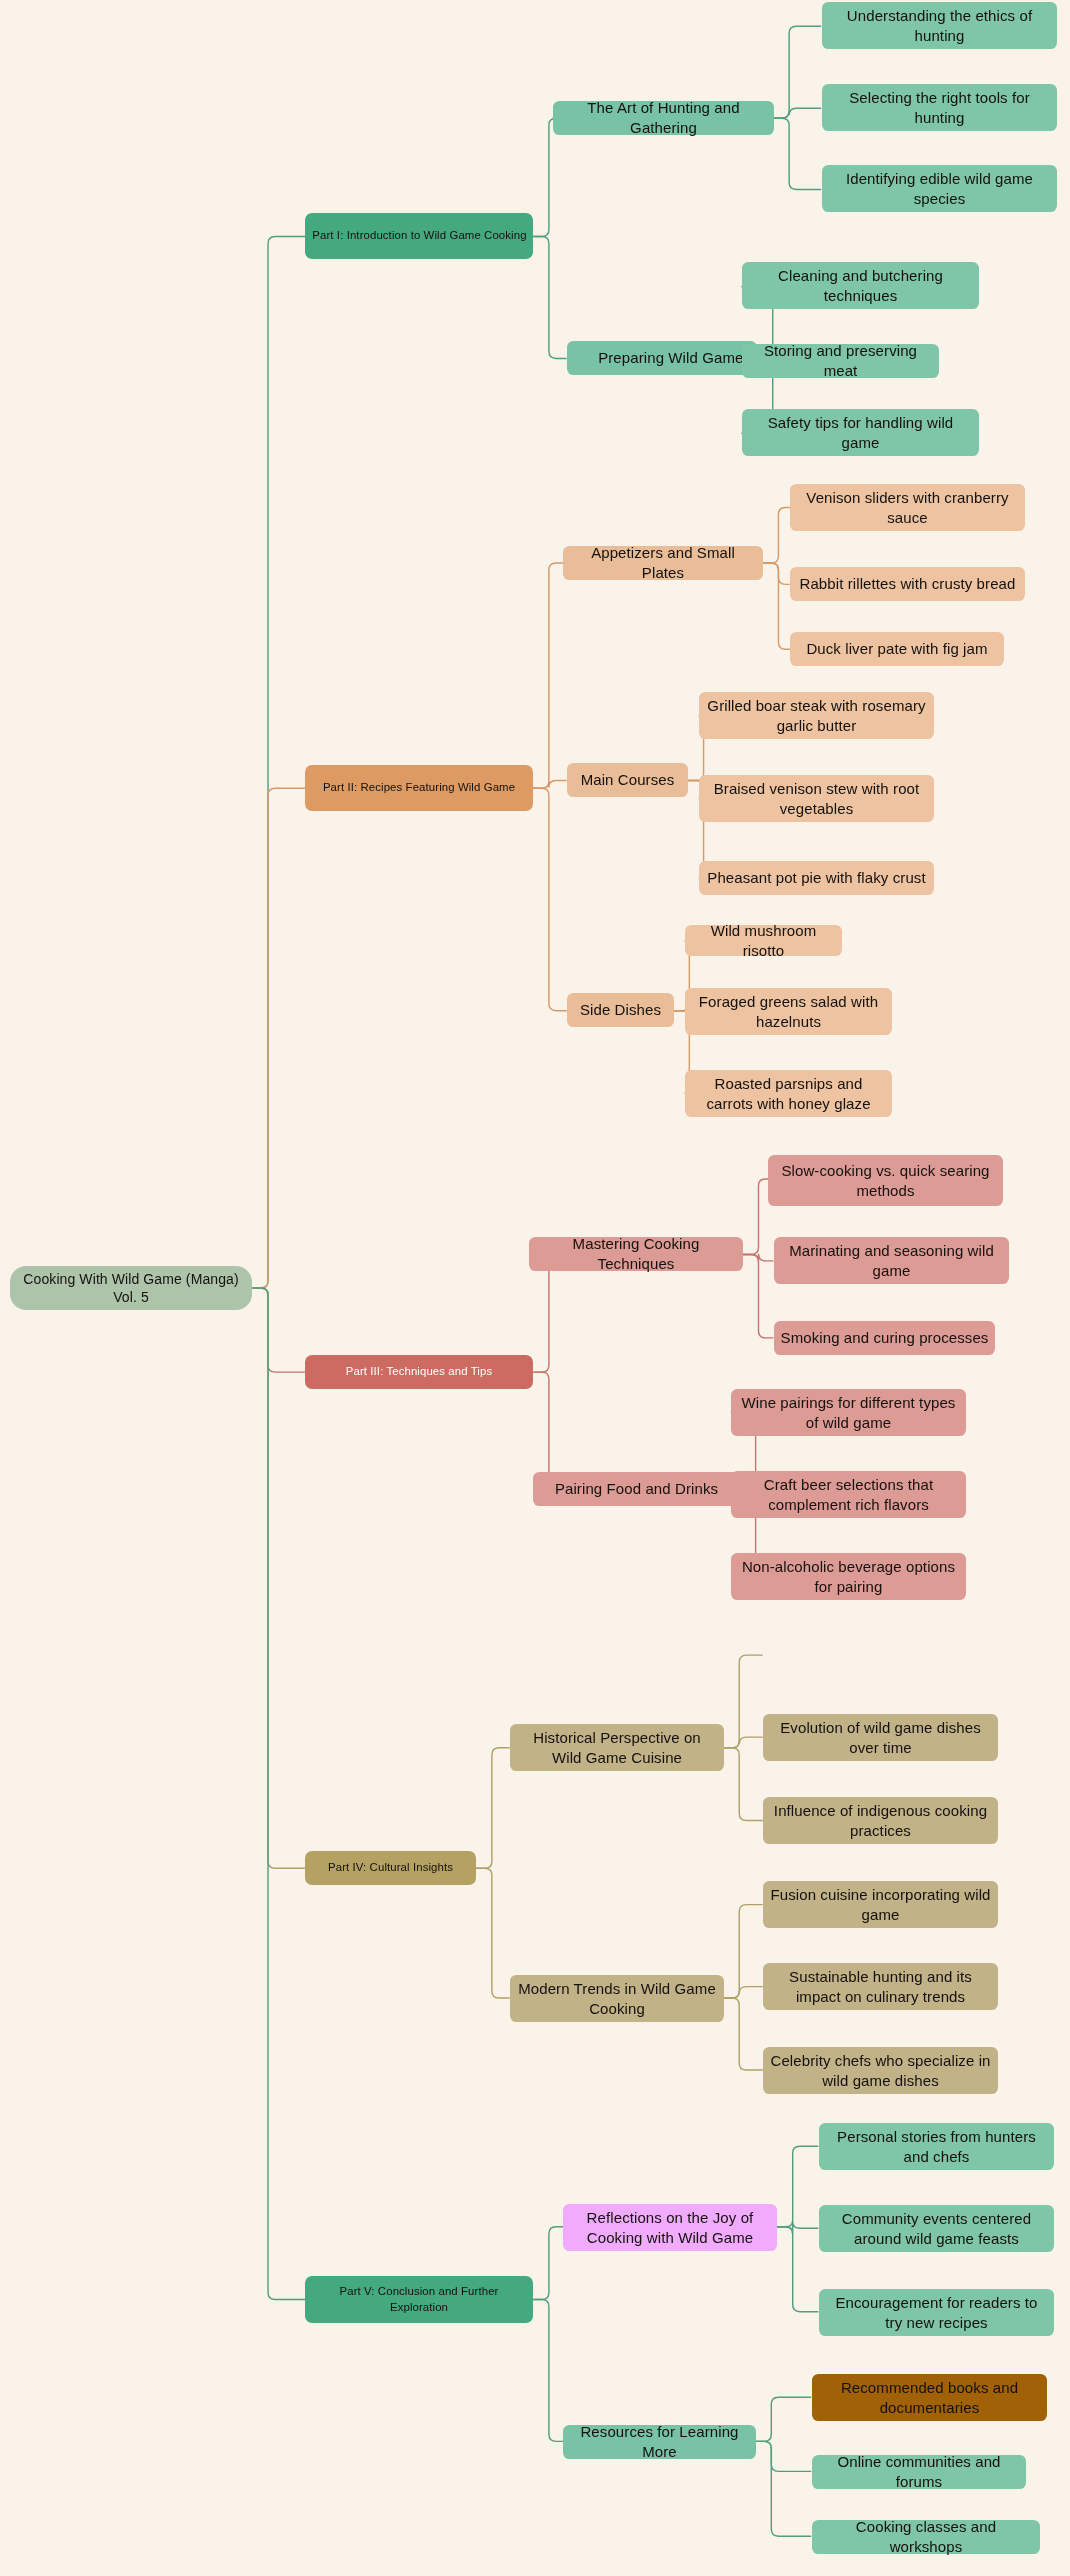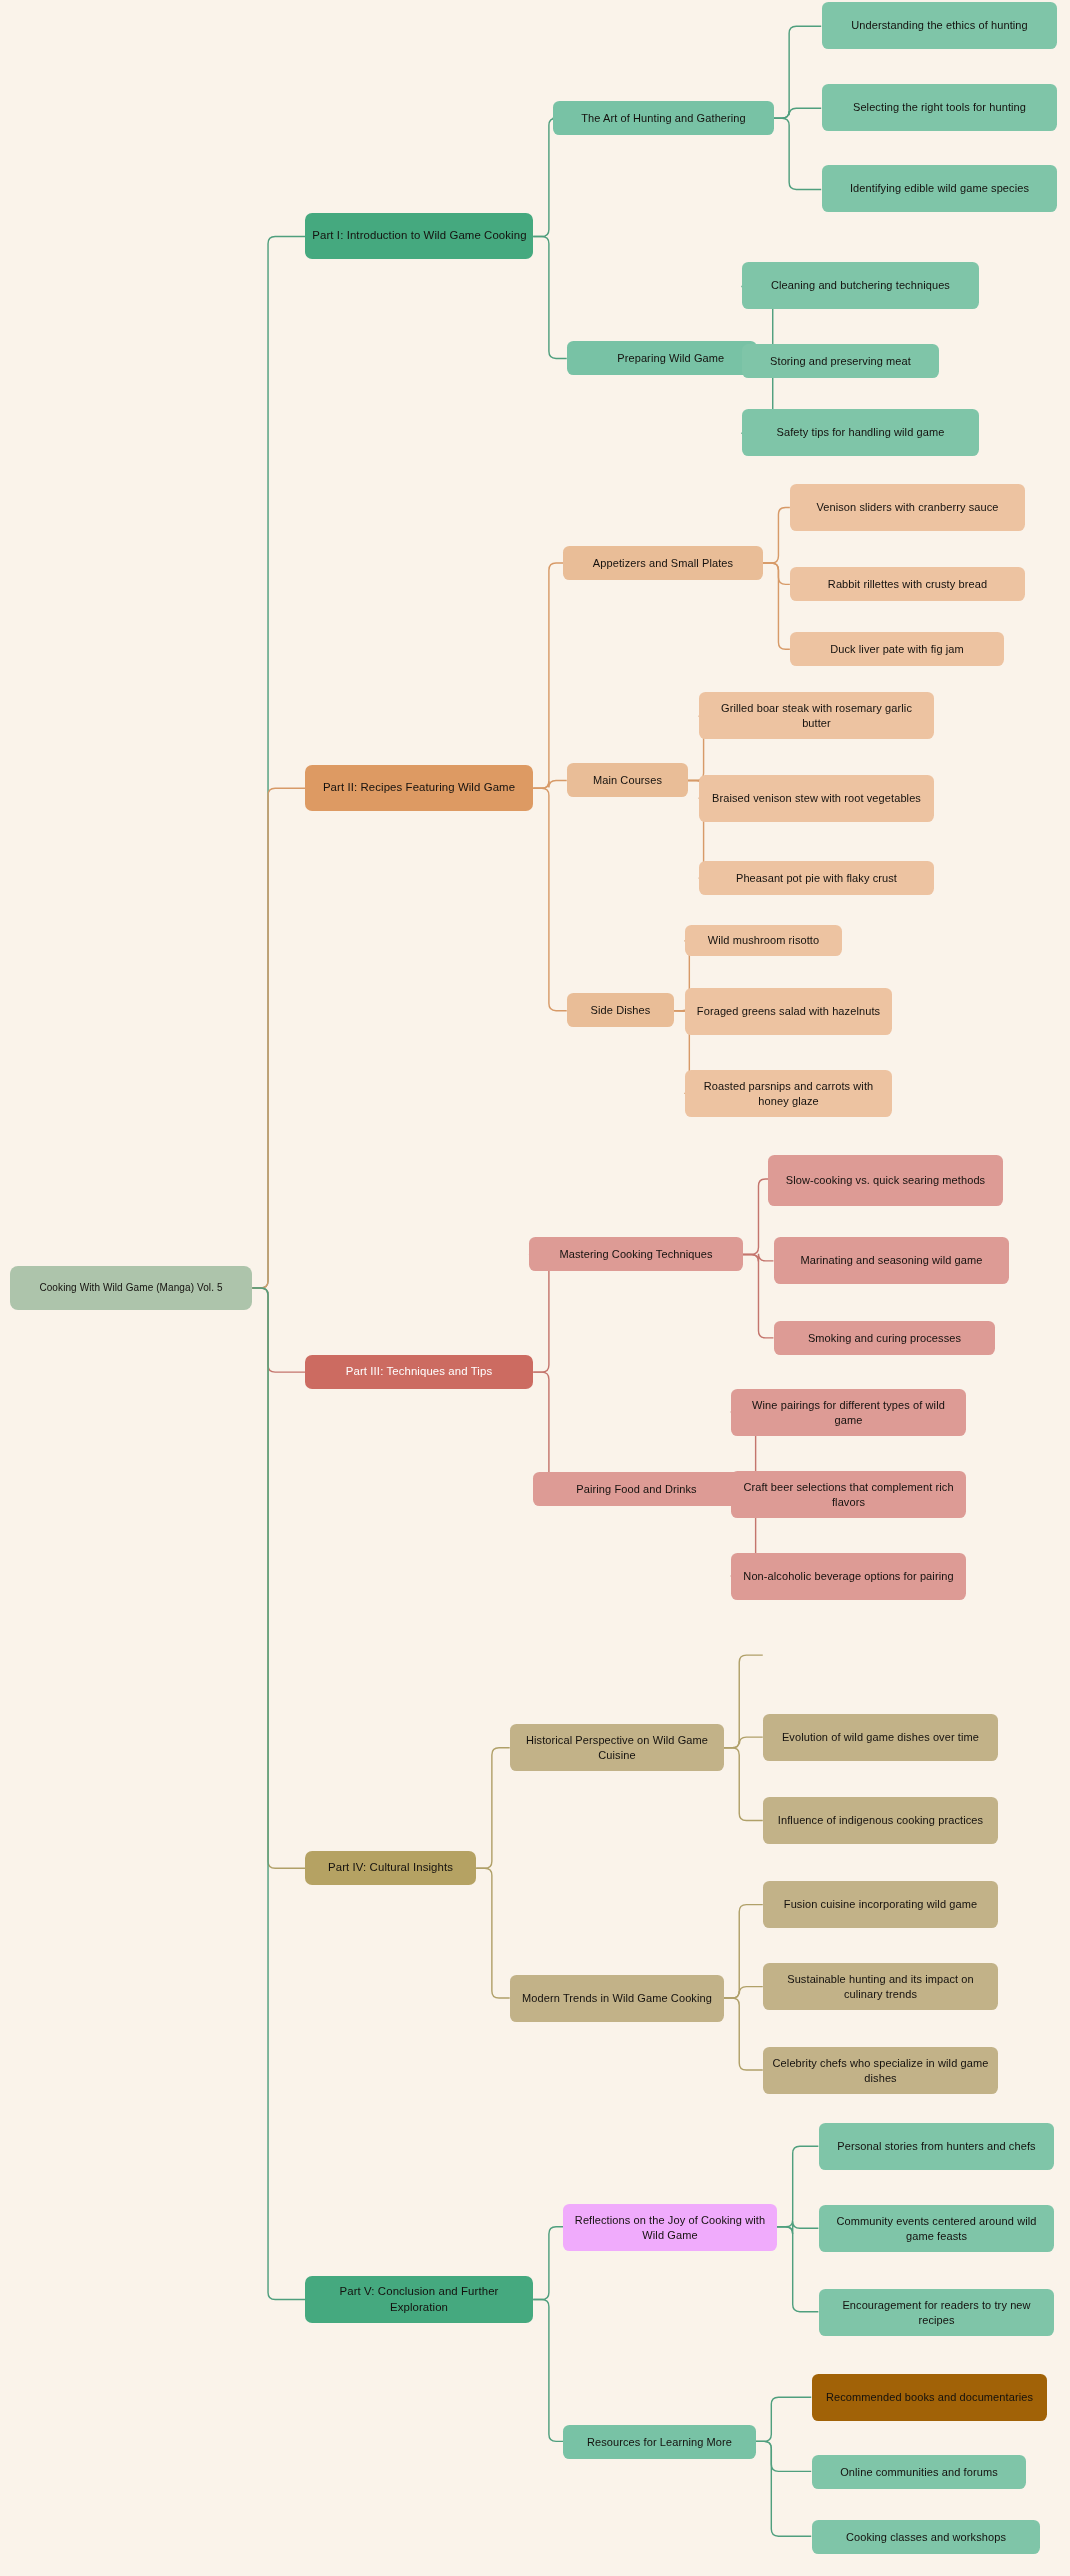--- a/index.html
+++ b/index.html
@@ -13,24 +13,24 @@
   svg.links{position:absolute;left:0;top:0;width:1070px;height:2576px;pointer-events:none;}
   .node{
     position:absolute;
     box-sizing:border-box;
     display:flex;align-items:center;justify-content:center;
     text-align:center;
     border-radius:6.4px;
     color:#14110e;
     line-height:1.32;
     padding:2.9px 6.4px;
-    font-size:11px;
+    font-size:15px;
     letter-spacing:0.1px;
   }
-  .node.root{font-size:10px;border-radius:8px;}
+  .node.root{font-size:14px;border-radius:16px;}
   .node.lvl1{font-size:11.4px;border-radius:7.1px;}
   .node.white-text{color:#ffffff;}
 </style>
 </head>
 <body>
 
 <div id="map">
   <svg class="links" id="links" viewBox="0 0 1501 3612" width="1070" height="2576">
       <path d="M 354 1806 L 366 1806 Q 376 1806 376 1796 L 376 341 Q 376 331 386 331 L 428 331" fill="none" stroke="#4f9f7e" stroke-width="2"></path>
       <path d="M 748 331 L 760 331 Q 770 331 770 321 L 770 175 Q 770 165 780 165 L 775 165" fill="none" stroke="#4f9f7e" stroke-width="2"></path>

